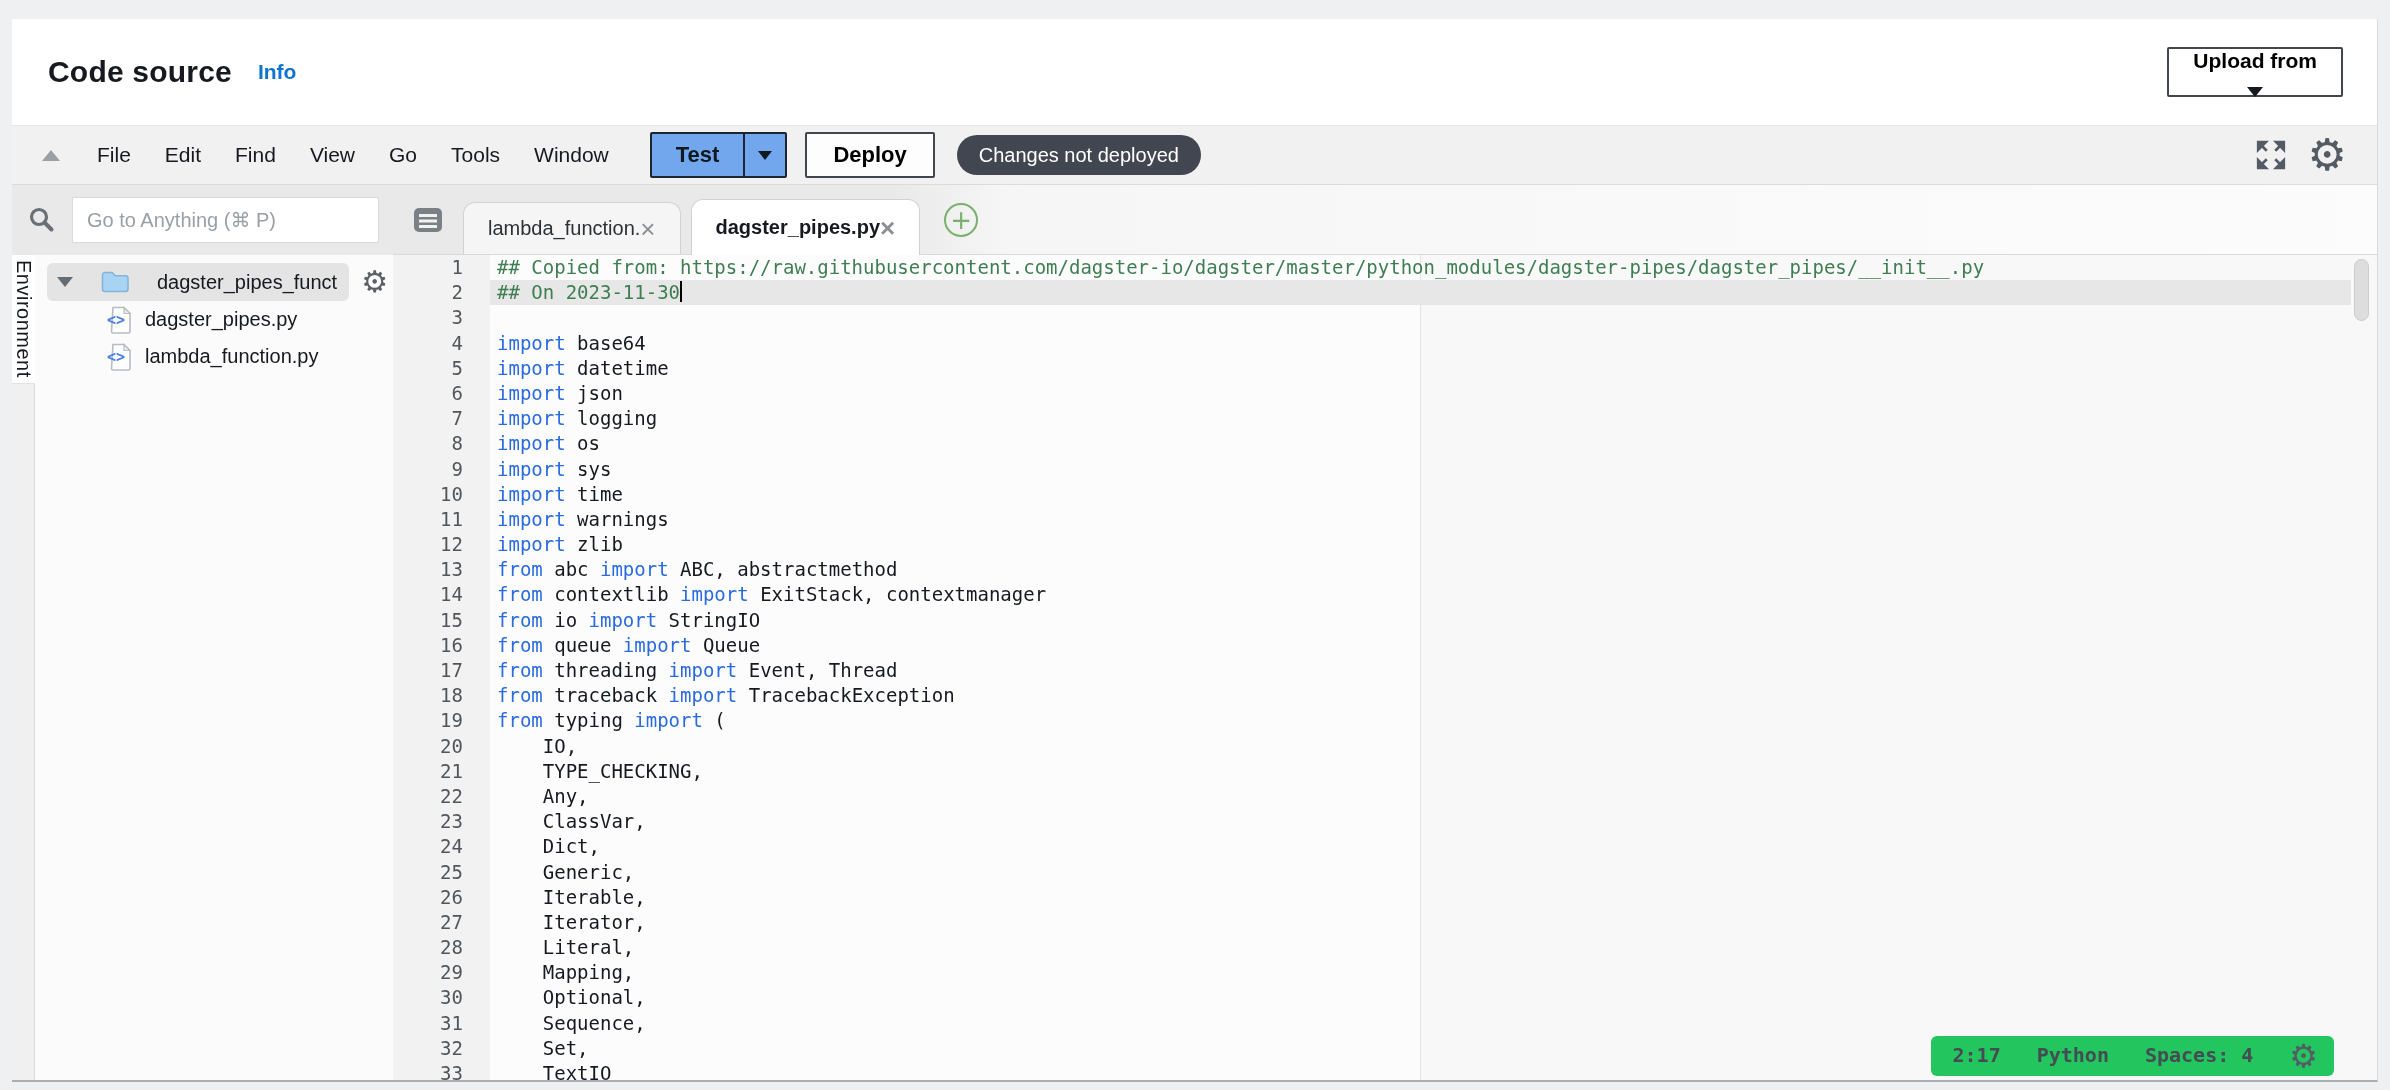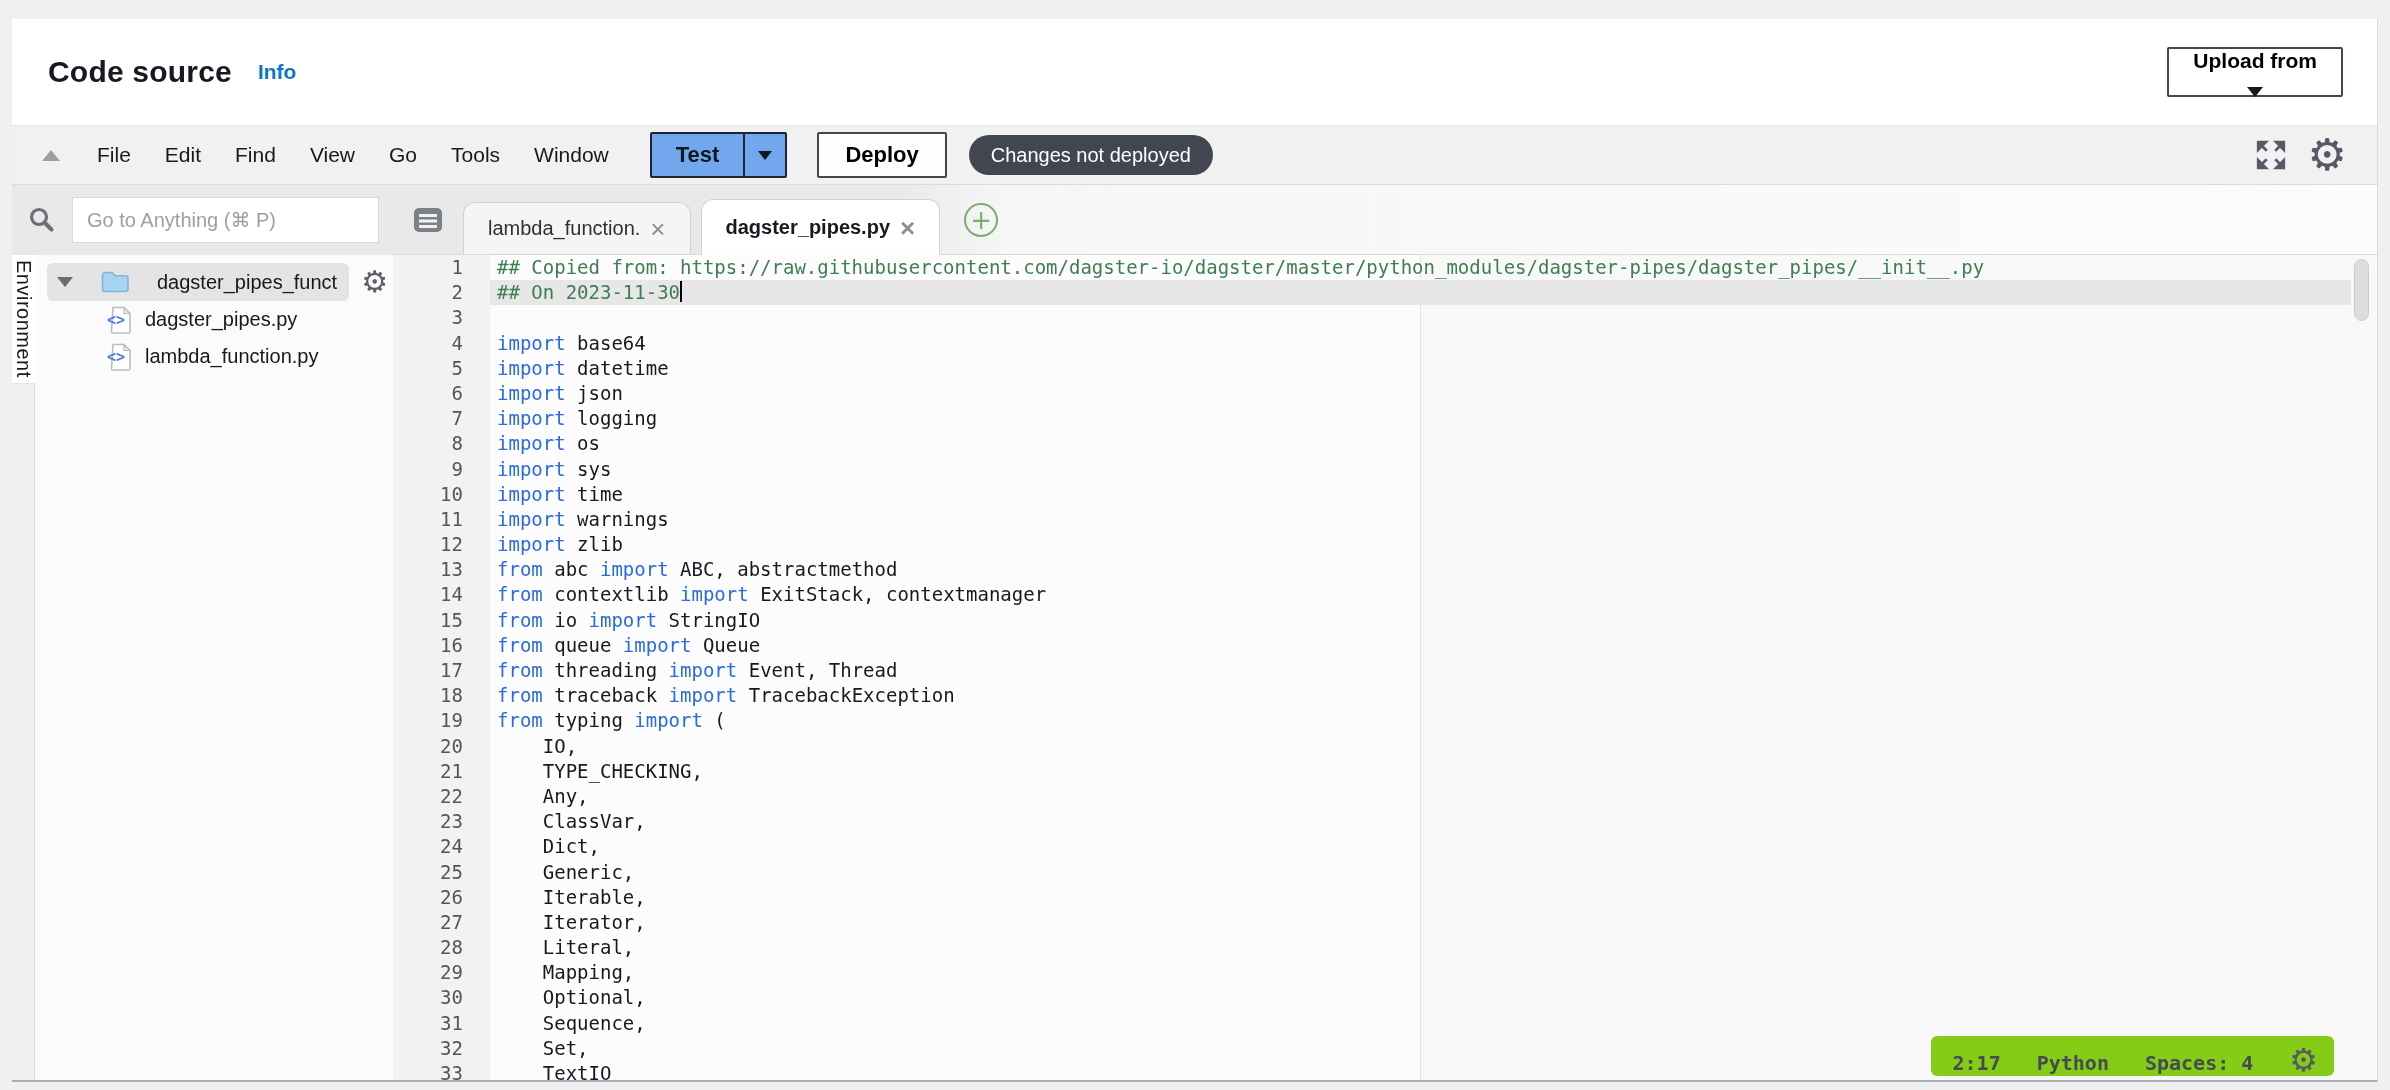--- a/index.html
+++ b/index.html
@@ -21,21 +21,21 @@
   .menubar { height:60px; background:#f1f1f1; border-top:1px solid #e4e6e8; border-bottom:1px solid #d9dbdd;
              display:flex; align-items:center; padding:0 30px 0 30px; }
   .collapse-arrow { width:0; height:0; border-left:9px solid transparent; border-right:9px solid transparent;
                     border-bottom:11px solid #9aa0a5; margin-right:20px; }
   .menu-items { display:flex; }
   .menu-item { padding:0 17px; font-size:21px; cursor:pointer; }
   .test-split { margin-left:24px; display:flex; height:46px; border:2px solid #1b2630; border-radius:2px; overflow:hidden; cursor:pointer; }
   .test-main { background:var(--accent); padding:0 24px; display:flex; align-items:center; font-size:22px; font-weight:700; color:#101820; }
   .test-caret { background:var(--accent); width:42px; border-left:2px solid #1b2630; display:flex; align-items:center; justify-content:center; }
   .test-caret .caret-down { border-top-color:#101820; border-left-width:7px; border-right-width:7px; border-top-width:9px; }
-  .deploy-btn { margin-left:30px; height:46px; padding:0 26px; background:#fdfdfd; border:2px solid #424650; border-radius:2px;
+  .deploy-btn { margin-left:18px; height:46px; padding:0 26px; background:#fdfdfd; border:2px solid #424650; border-radius:2px;
                 display:flex; align-items:center; font-size:22px; font-weight:700; cursor:pointer; }
   .status-pill-badge { margin-left:22px; height:40px; background:var(--badge); border-radius:20px; color:#fff;
                 display:flex; align-items:center; padding:0 22px; font-size:20px; }
   .menubar-right { margin-left:auto; display:flex; align-items:center; gap:20px; }
   .expand-icon { width:34px; height:34px; cursor:pointer; }
   .gear-glyph { font-family:"DejaVu Sans", sans-serif; color:#545b64; cursor:pointer; line-height:1; }
   .menubar-right .gear-glyph { font-size:44px; }
 
   
   .workspace { position:absolute; left:0; top:166px; right:0; bottom:0; display:flex; }
@@ -64,43 +64,43 @@
   .file-row { display:flex; align-items:center; height:37px; padding-left:72px; gap:12px; cursor:pointer; }
   .file-label { font-size:20px; }
 
   
   .editor-pane { flex:1; display:flex; flex-direction:column; min-width:0; }
   .tabstrip { height:70px; flex:none; position:relative;
               background:linear-gradient(90deg,#e9e9e9 0,#e9e9e9 500px,#f6f6f6 610px,#fcfcfc 100%);
               border-bottom:1px solid #d9d9d9; display:flex; align-items:flex-end; padding-left:16px; }
   .tablist-icon { align-self:center; margin:0 20px 0 4px; cursor:pointer; }
   .tabs { display:flex; align-items:flex-end; height:100%; }
-  .tab { height:52px; padding:0 24px; display:flex; align-items:center; gap:10px; font-size:20px; color:#2c3136;
+  .tab { height:52px; padding:0 24px; display:flex; align-items:center; font-size:20px; color:#2c3136;
          background:#f5f5f5; border:1px solid #d2d2d2; border-bottom:none; border-radius:12px 12px 0 0;
          margin-right:10px; cursor:pointer; }
   .tab.active { background:#fff; height:56px; font-weight:700; color:#16191f; margin-bottom:-1px; z-index:2; }
   .tab-close { font-size:26px; color:#8b9095; line-height:1; cursor:pointer; }
   .plus-btn { align-self:center; margin-left:14px; width:34px; height:34px; border:2px solid #79b06c; border-radius:50%;
               color:#79b06c; font-size:26px; line-height:30px; text-align:center; cursor:pointer; background:transparent; font-family:"DejaVu Sans", sans-serif;}
 
   
   .code-wrap { flex:1; position:relative; overflow:hidden; background:#fcfcfc;
                font-family:"DejaVu Sans Mono", monospace; font-size:19px; line-height:25.2px; }
   .margin-zone { position:absolute; left:1027px; top:0; right:0; bottom:0; background:#f8f8f8; border-left:1px solid #e4e4e4; }
   .gutter { position:absolute; left:0; top:0; bottom:0; width:97px; background:#f2f2f2; padding-top:0; }
   .gutter-cell { height:25.2px; text-align:right; padding-right:27px; color:#51565b; }
   .active-line-hl { position:absolute; left:97px; right:26px; height:25.2px; background:#e7e7e7; }
   .code-lines { position:absolute; left:104px; top:0; right:0; white-space:pre; }
   .code-line { height:25.2px; }
   .tx { color:#16191f; } .kw { color:var(--kw); } .com { color:var(--com);margin-top:20px; }
   .cursor-bar { display:inline-block; width:2px; height:21px; background:#000; vertical-align:-3px; }
   .vscrollbar { position:absolute; right:8px; top:4px; width:15px; height:62px; border-radius:8px;
                 background:#dddddd; border:1px solid #cccccc; cursor:pointer; }
-  .editor-statusbar { position:absolute; right:43px; bottom:4px; height:40px; background:#84cc16; border-radius:6px;
-                display:flex; align-items:flex-end; gap:36px; padding:0 16px 0 22px; }
+  .editor-statusbar { position:absolute; right:43px; bottom:4px; height:40px; background:#22c55e; border-radius:6px;
+                display:flex; align-items:center; gap:36px; padding:0 16px 0 22px; }
   .status-item { font-size:20px; font-weight:700; color:#454b52; cursor:pointer; }
   .editor-statusbar .gear-glyph { font-size:32px; }
 </style>
 </head>
 <body>
 
 <svg width="0" height="0" style="position:absolute">
   <defs>
     <symbol id="sym-magnifier" viewBox="0 0 28 28">
       <circle cx="11" cy="11" r="7.5" fill="none" stroke="#6a7076" stroke-width="3.2"></circle>

